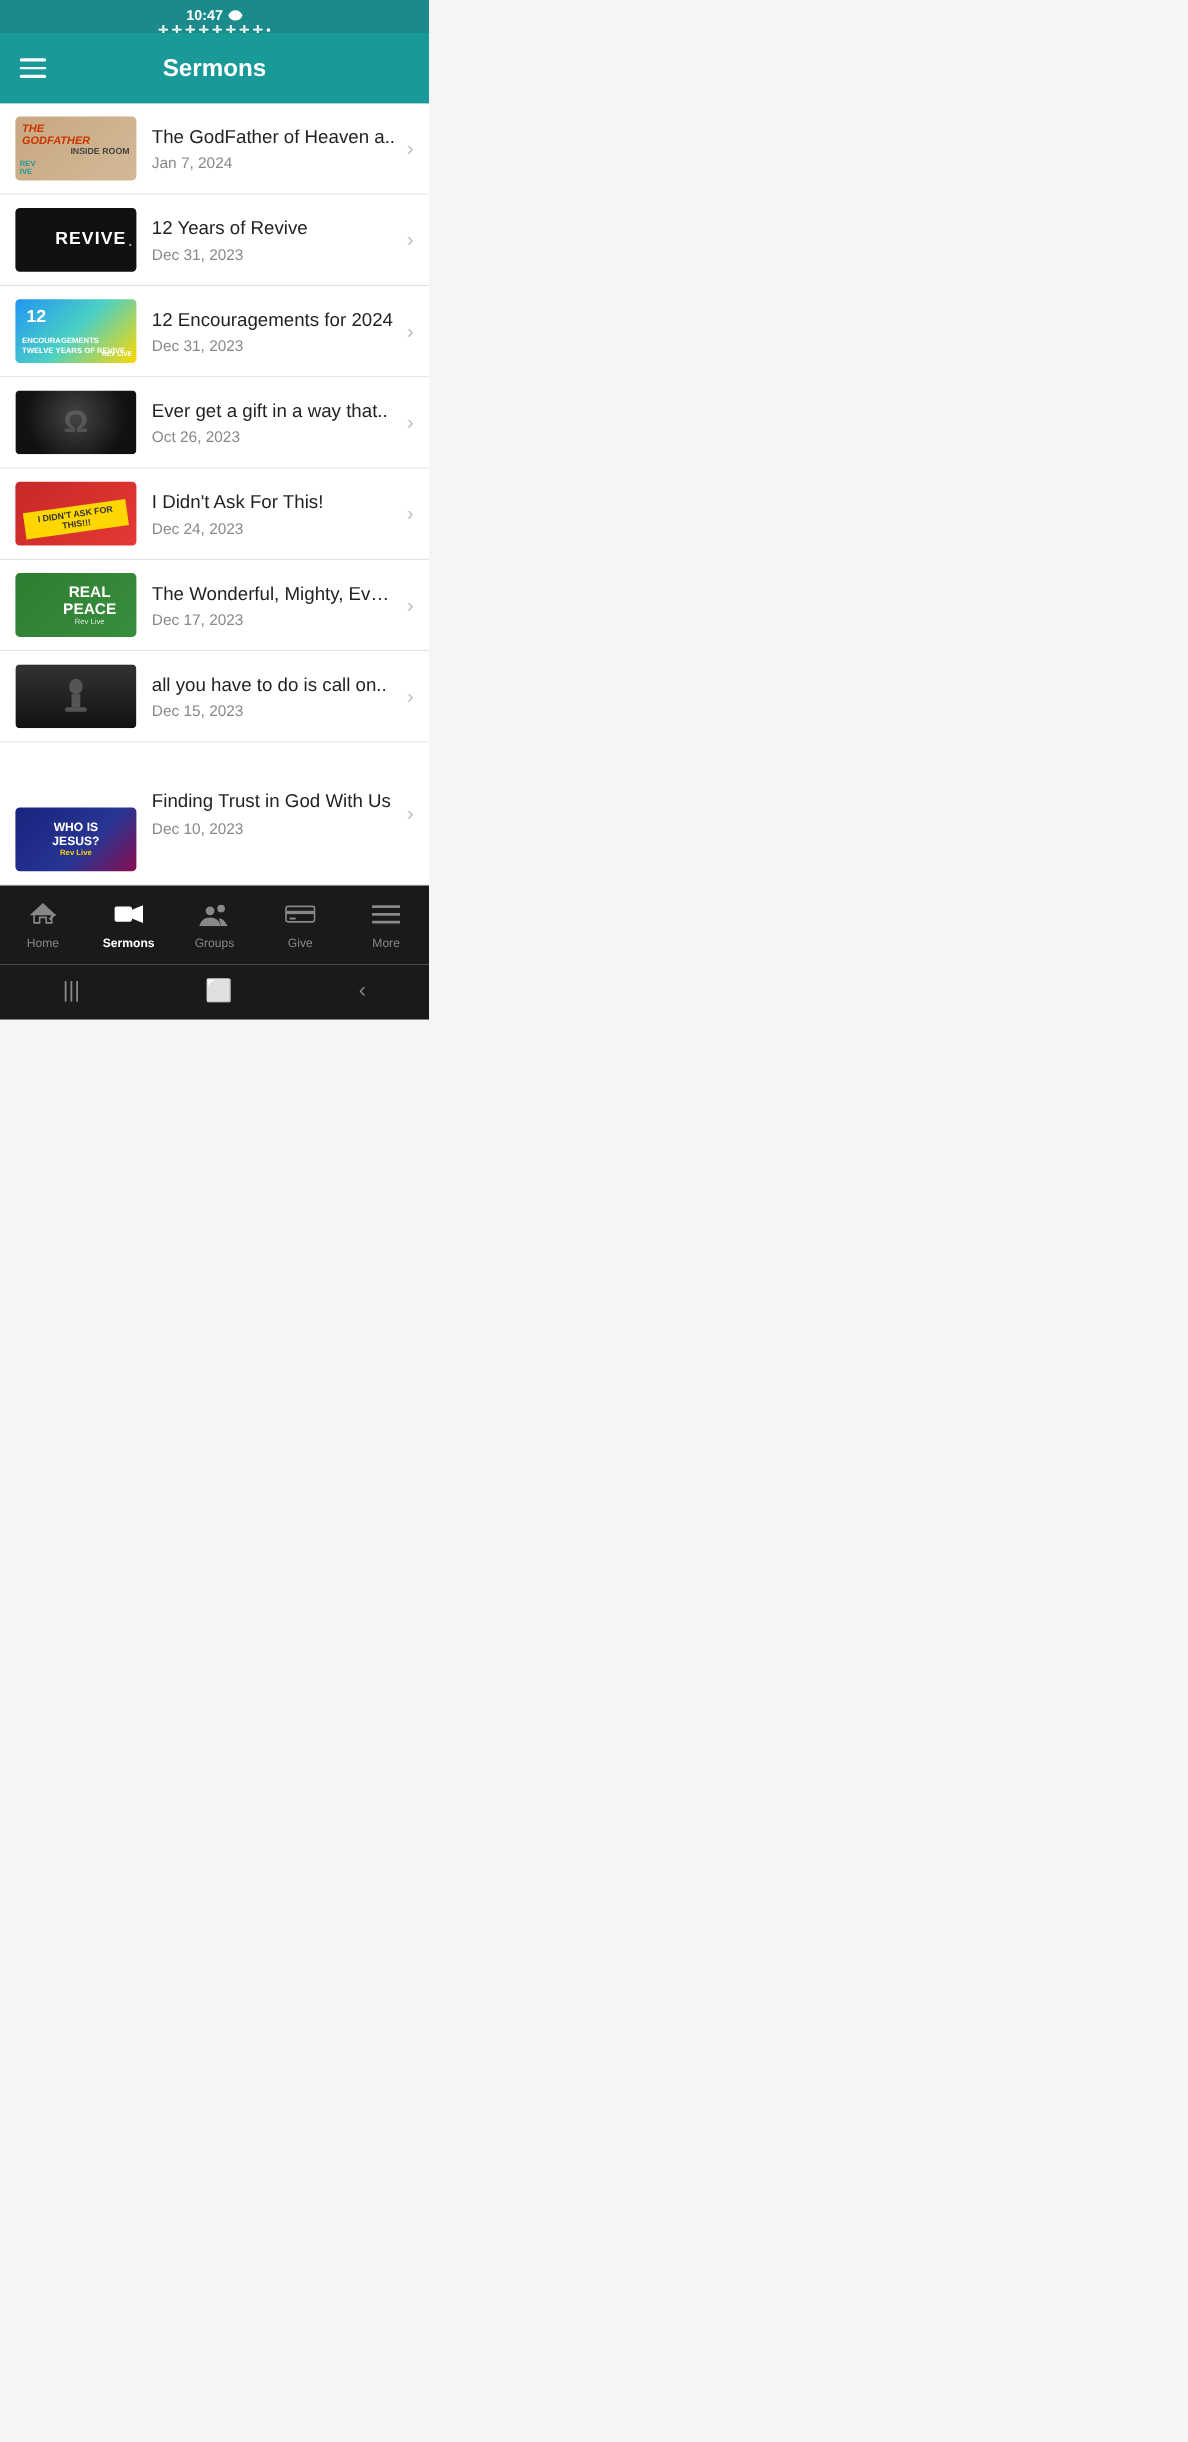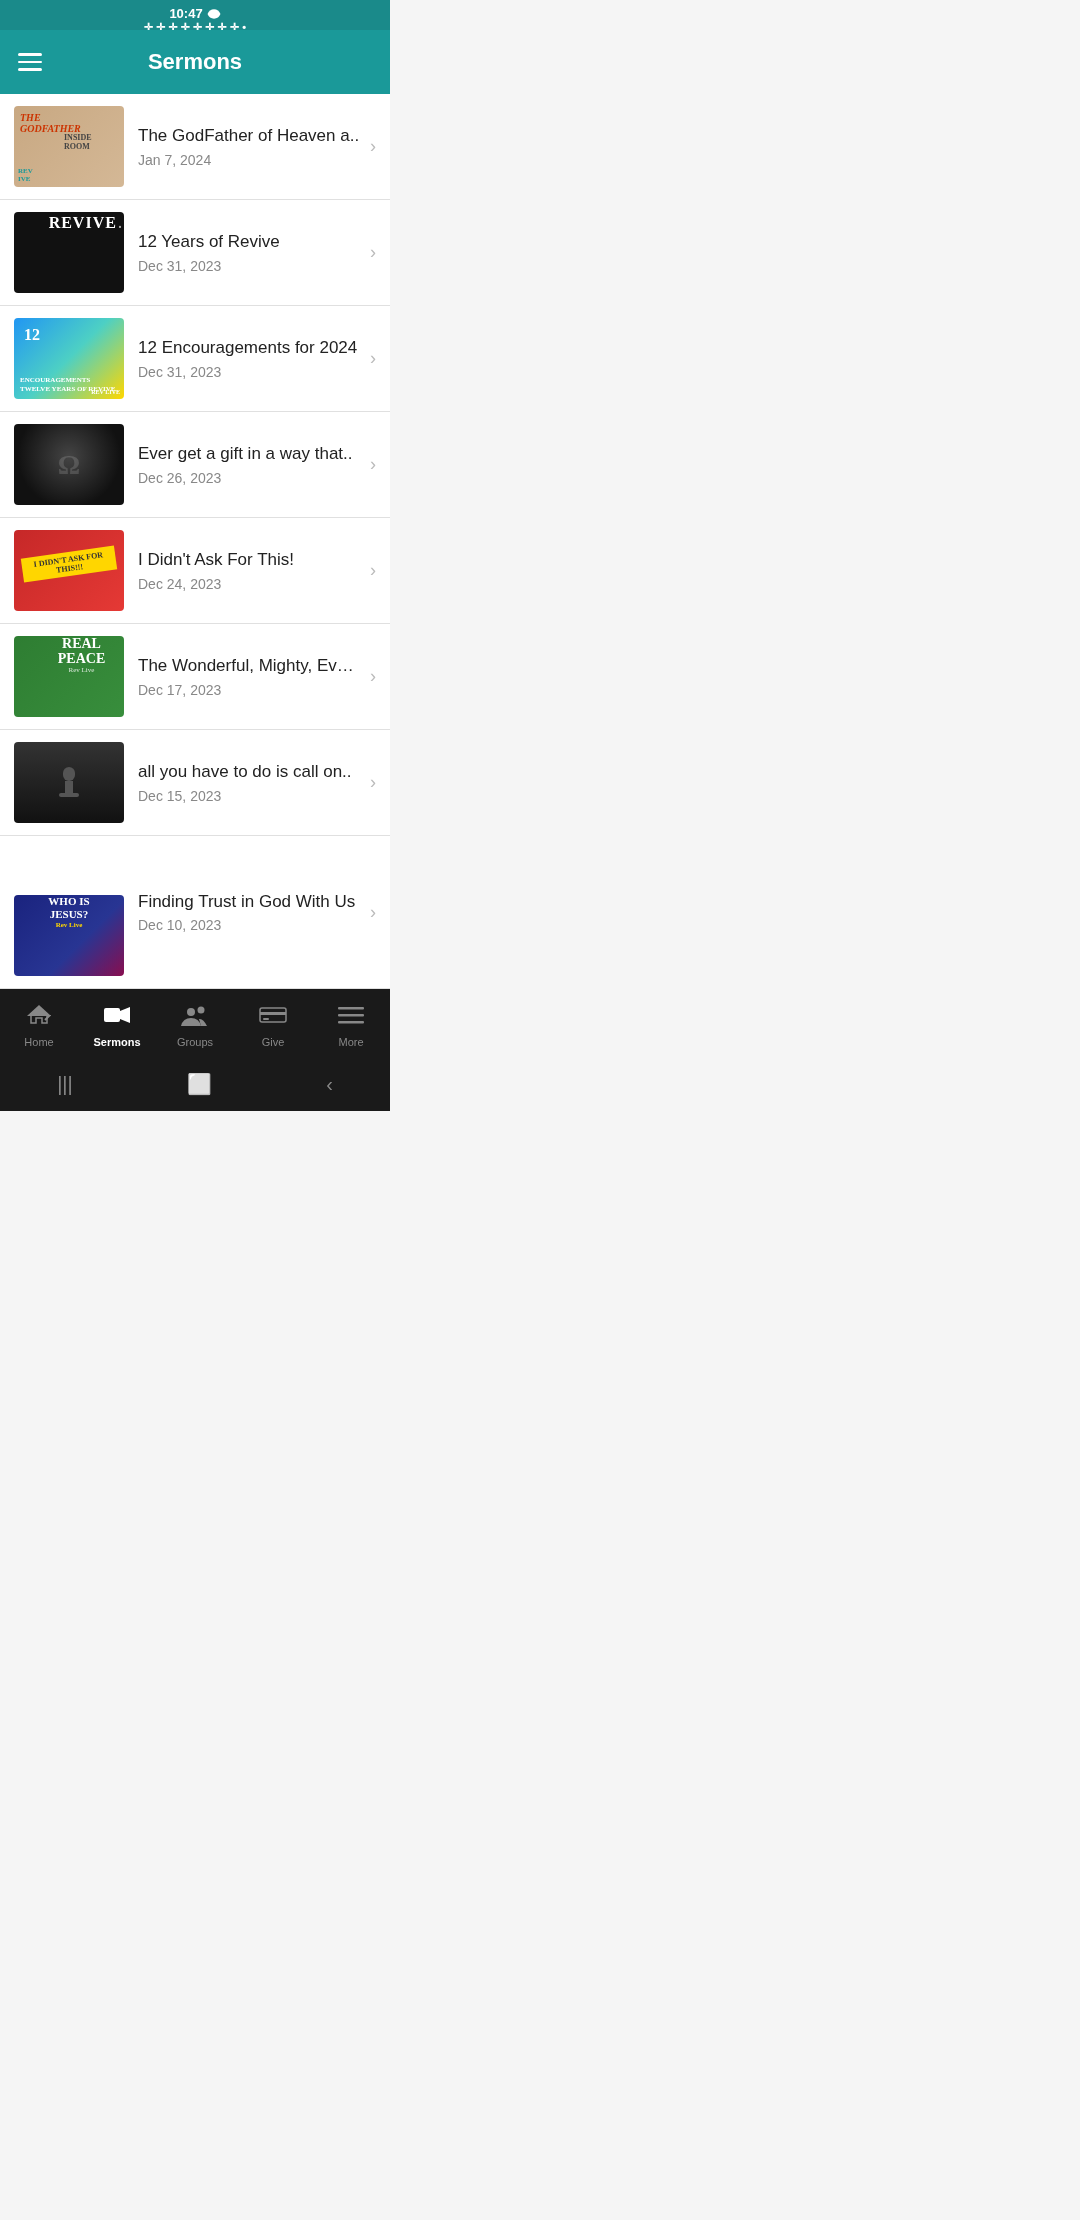--- a/index.html
+++ b/index.html
@@ -72,31 +72,30 @@
       display: flex;
       align-items: center;
       padding: 12px 14px;
       border-bottom: 1px solid #e0e0e0;
       cursor: pointer;
       background: white;
     }
 
     .sermon-thumbnail {
       width: 110px;
-      height: 81px;
+      height: 58px;
       border-radius: 4px;
       flex-shrink: 0;
       overflow: hidden;
       margin-right: 14px;
       background: #222;
       display: flex;
-      align-items: flex-start;
+      align-items: center;
       justify-content: center;
       position: relative;
-      font-family: Liberation Serif, serif;
     }
 
     
     .thumb-1 {
       background: linear-gradient(135deg, #c8a882 0%, #d4b896 100%);
     }
     .thumb-1-inner {
       display: flex;
       flex-direction: column;
       align-items: flex-start;
@@ -368,21 +367,21 @@
   </div>
 
   <div class="sermon-item">
     <div class="sermon-thumbnail thumb-4">
       <div class="thumb-4-inner">
         <span class="thumb-4-num">Ω</span>
       </div>
     </div>
     <div class="sermon-info">
       <div class="sermon-title">Ever get a gift in a way that..</div>
-      <div class="sermon-date">Dec 26, 2023</div>
+      <div class="sermon-date">Oct 26, 2023</div>
     </div>
     <div class="chevron">›</div>
   </div>
 
   <div class="sermon-item">
     <div class="sermon-thumbnail thumb-5">
       <div class="thumb-5-banner">I DIDN'T ASK FOR<br>THIS!!!</div>
     </div>
     <div class="sermon-info">
       <div class="sermon-title">I Didn't Ask For This!</div>

